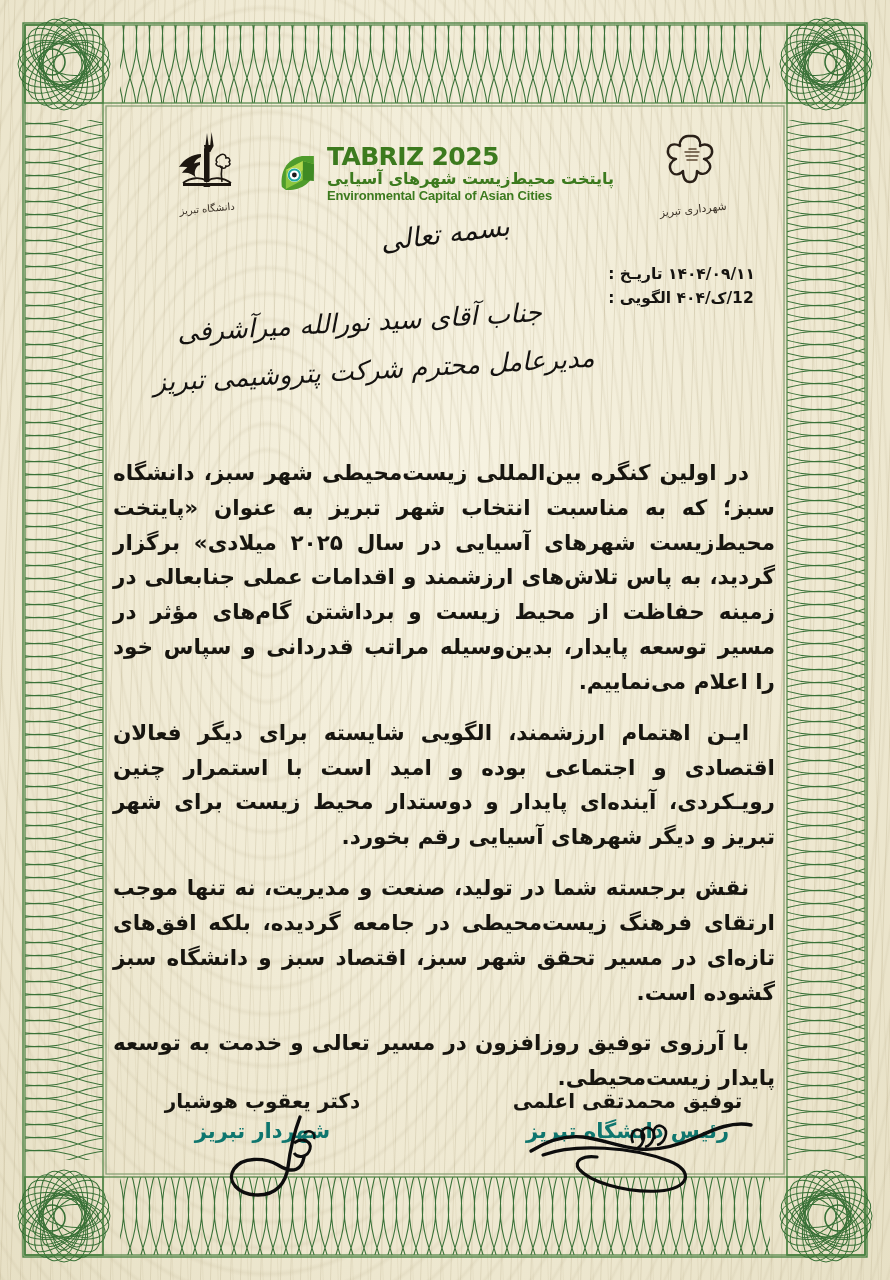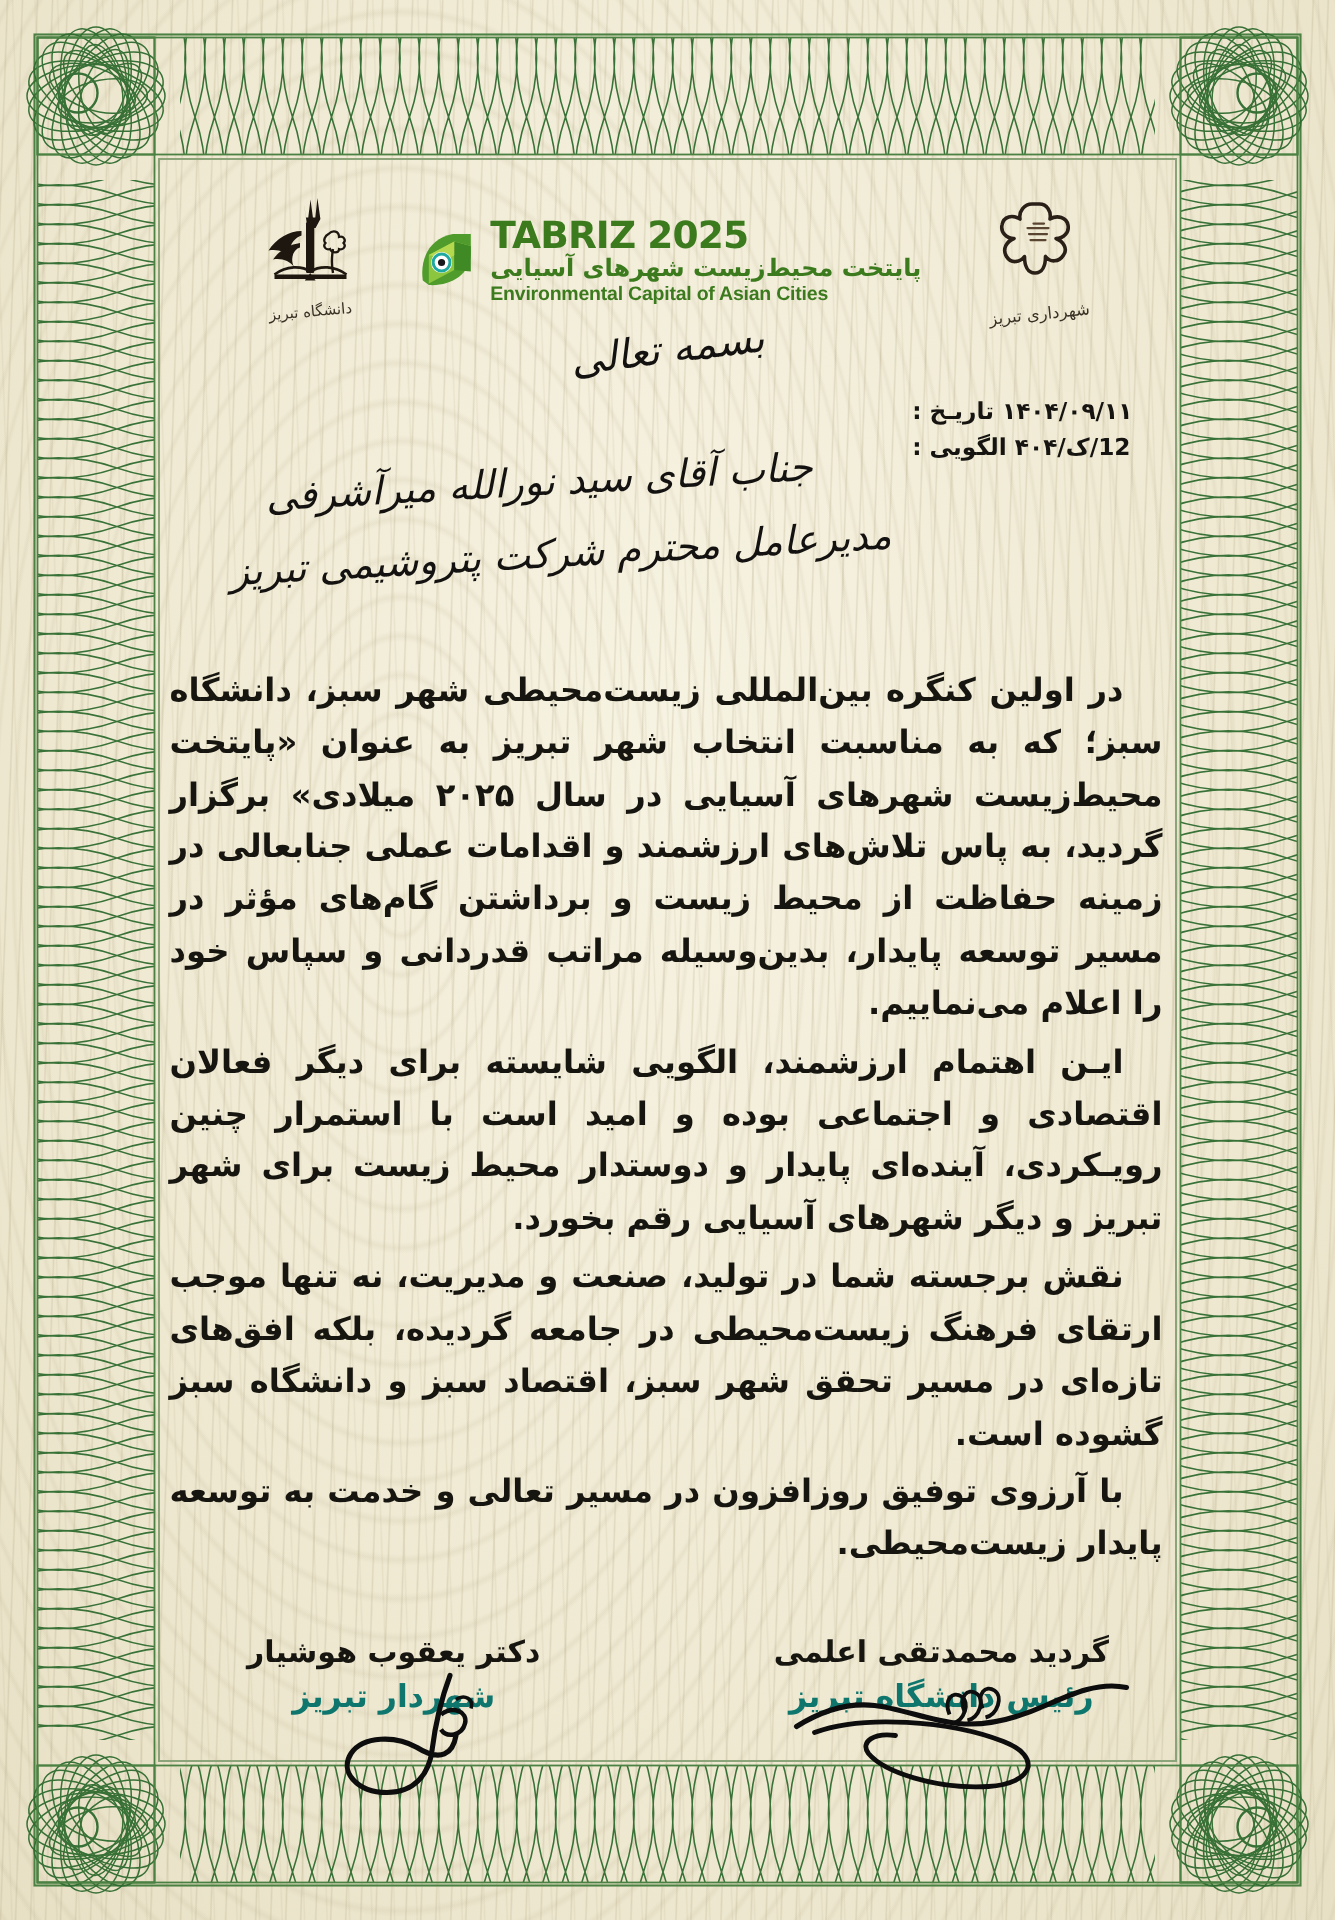--- a/index.html
+++ b/index.html
@@ -212,21 +212,21 @@
     direction: rtl;
     text-align: justify;
     text-align-last: right;
     color: #17150f;
     font-size: 21.5px;
     line-height: 1.62;
     font-weight: bold;
     font-family: "DejaVu Sans", "Liberation Sans", sans-serif;
   }
   .body-text p {
-    margin: 4px 0 2px 0;
+    margin: 16px 0 2px 0;
     text-indent: 26px;
   }
   .body-text p.last-center { text-align: justify; }
 
   
   .signatures {
     position: absolute;
     left: 12px;
     right: 12px;
     top: 952px;
@@ -414,21 +414,21 @@
     <div class="body-text">
       <p>در اولین کنگره بین‌المللی زیست‌محیطی شهر سبز، دانشگاه سبز؛ که به مناسبت انتخاب شهر تبریز به عنوان «پایتخت محیط‌زیست شهرهای آسیایی در سال ۲۰۲۵ میلادی» برگزار گردید، به پاس تلاش‌های ارزشمند و اقدامات عملی جنابعالی در زمینه حفاظت از محیط زیست و برداشتن گام‌های مؤثر در مسیر توسعه پایدار، بدین‌وسیله مراتب قدردانی و سپاس خود را اعلام می‌نماییم.</p>
       <p>ایـن اهتمام ارزشمند، الگویی شایسته برای دیگر فعالان اقتصادی و اجتماعی بوده و امید است با استمرار چنین رویـکردی، آینده‌ای پایدار و دوستدار محیط زیست برای شهر تبریز و دیگر شهرهای آسیایی رقم بخورد.</p>
       <p>نقش برجسته شما در تولید، صنعت و مدیریت، نه تنها موجب ارتقای فرهنگ زیست‌محیطی در جامعه گردیده، بلکه افق‌های تازه‌ای در مسیر تحقق شهر سبز، اقتصاد سبز و دانشگاه سبز گشوده است.</p>
       <p class="last-center">با آرزوی توفیق روزافزون در مسیر تعالی و خدمت به توسعه پایدار زیست‌محیطی.</p>
     </div>
 
     <div class="signatures">
 
       <div class="sig-block">
-        <div class="sig-name">گردید محمدتقی اعلمی</div>
+        <div class="sig-name">توفیق محمدتقی اعلمی</div>
         <div class="sig-role">رئیس دانشگاه تبریز</div>
         <svg class="sig-mark" viewBox="0 0 300 110">
           <path d="M268,22 C250,18 232,26 214,34 C196,42 176,48 156,46
                    C136,44 118,36 100,34 C82,32 64,38 48,48" fill="none" stroke="#0d0d0d" stroke-width="3.4" stroke-linecap="round"></path>
           <path d="M150,40 C146,30 152,24 158,28 C164,32 160,44 152,46" fill="none" stroke="#0d0d0d" stroke-width="2.6"></path>
           <path d="M160,38 C156,28 162,22 168,26 C174,30 170,42 162,44" fill="none" stroke="#0d0d0d" stroke-width="2.6"></path>
           <path d="M172,36 C168,26 174,20 180,24 C186,28 182,40 174,42" fill="none" stroke="#0d0d0d" stroke-width="2.6"></path>
           <path d="M60,52 C92,40 150,44 186,58 C212,68 206,86 176,88
                    C140,90 106,78 96,66 C90,58 100,52 114,54" fill="none" stroke="#0d0d0d" stroke-width="3.2" stroke-linecap="round"></path>
         </svg>

